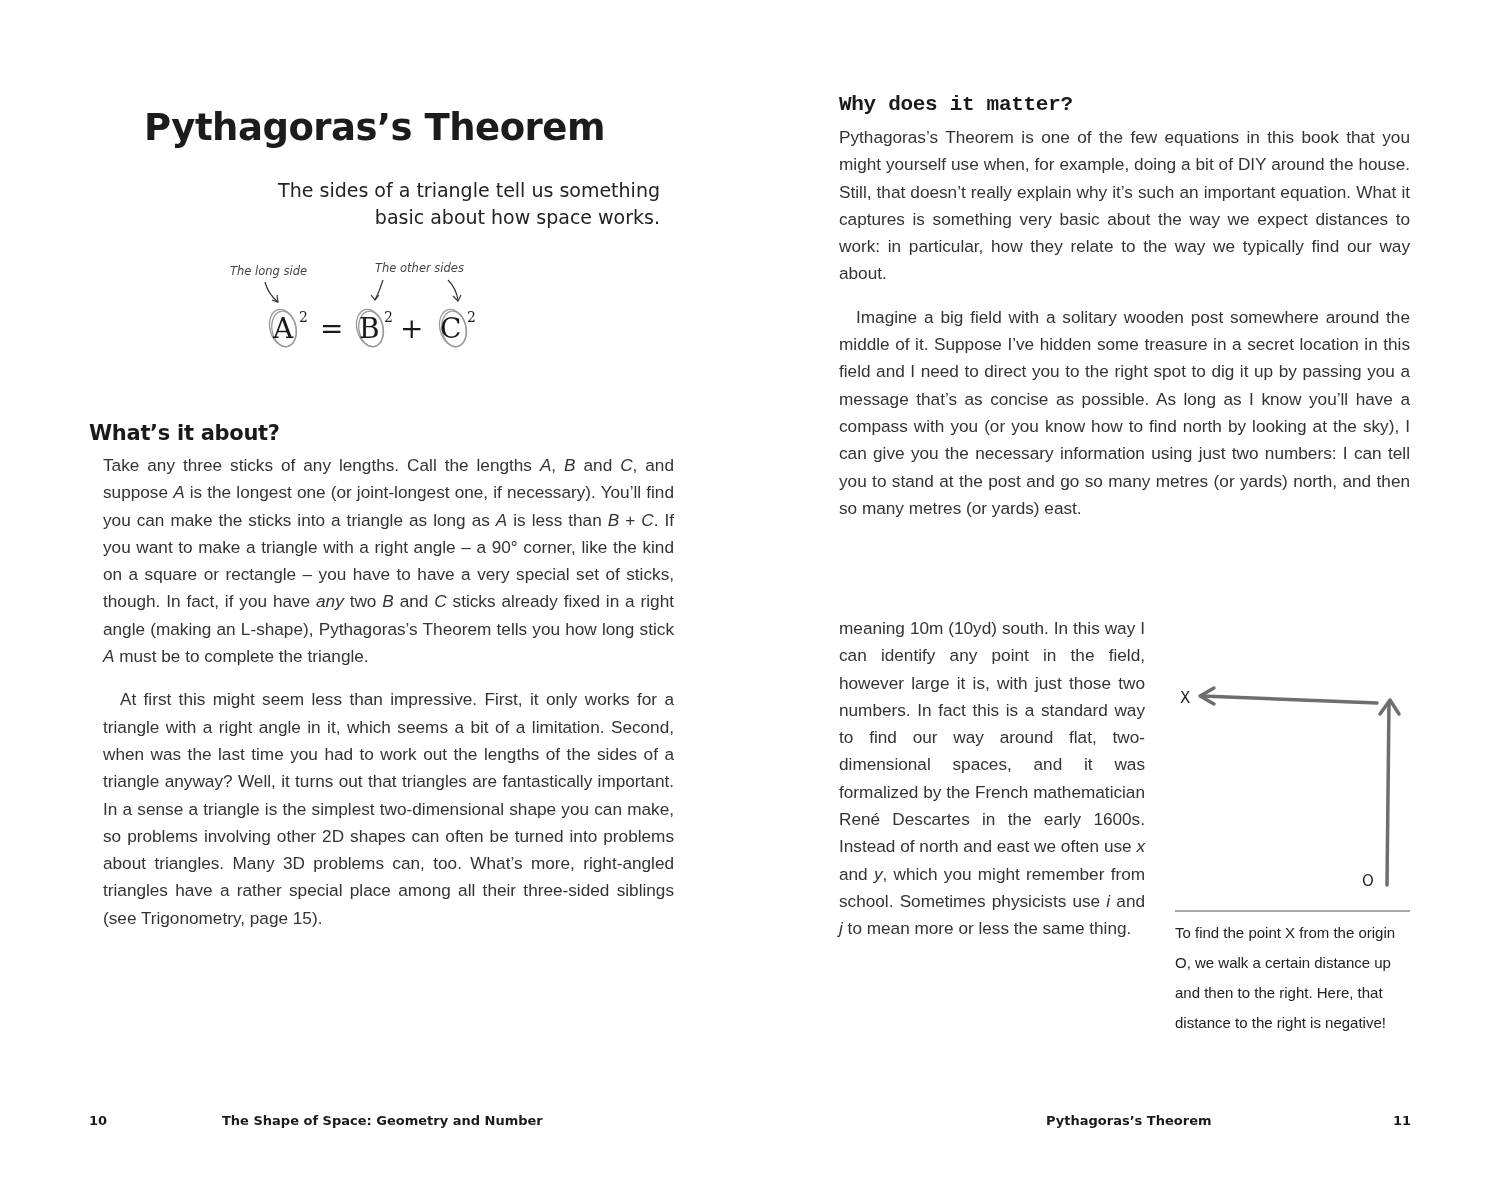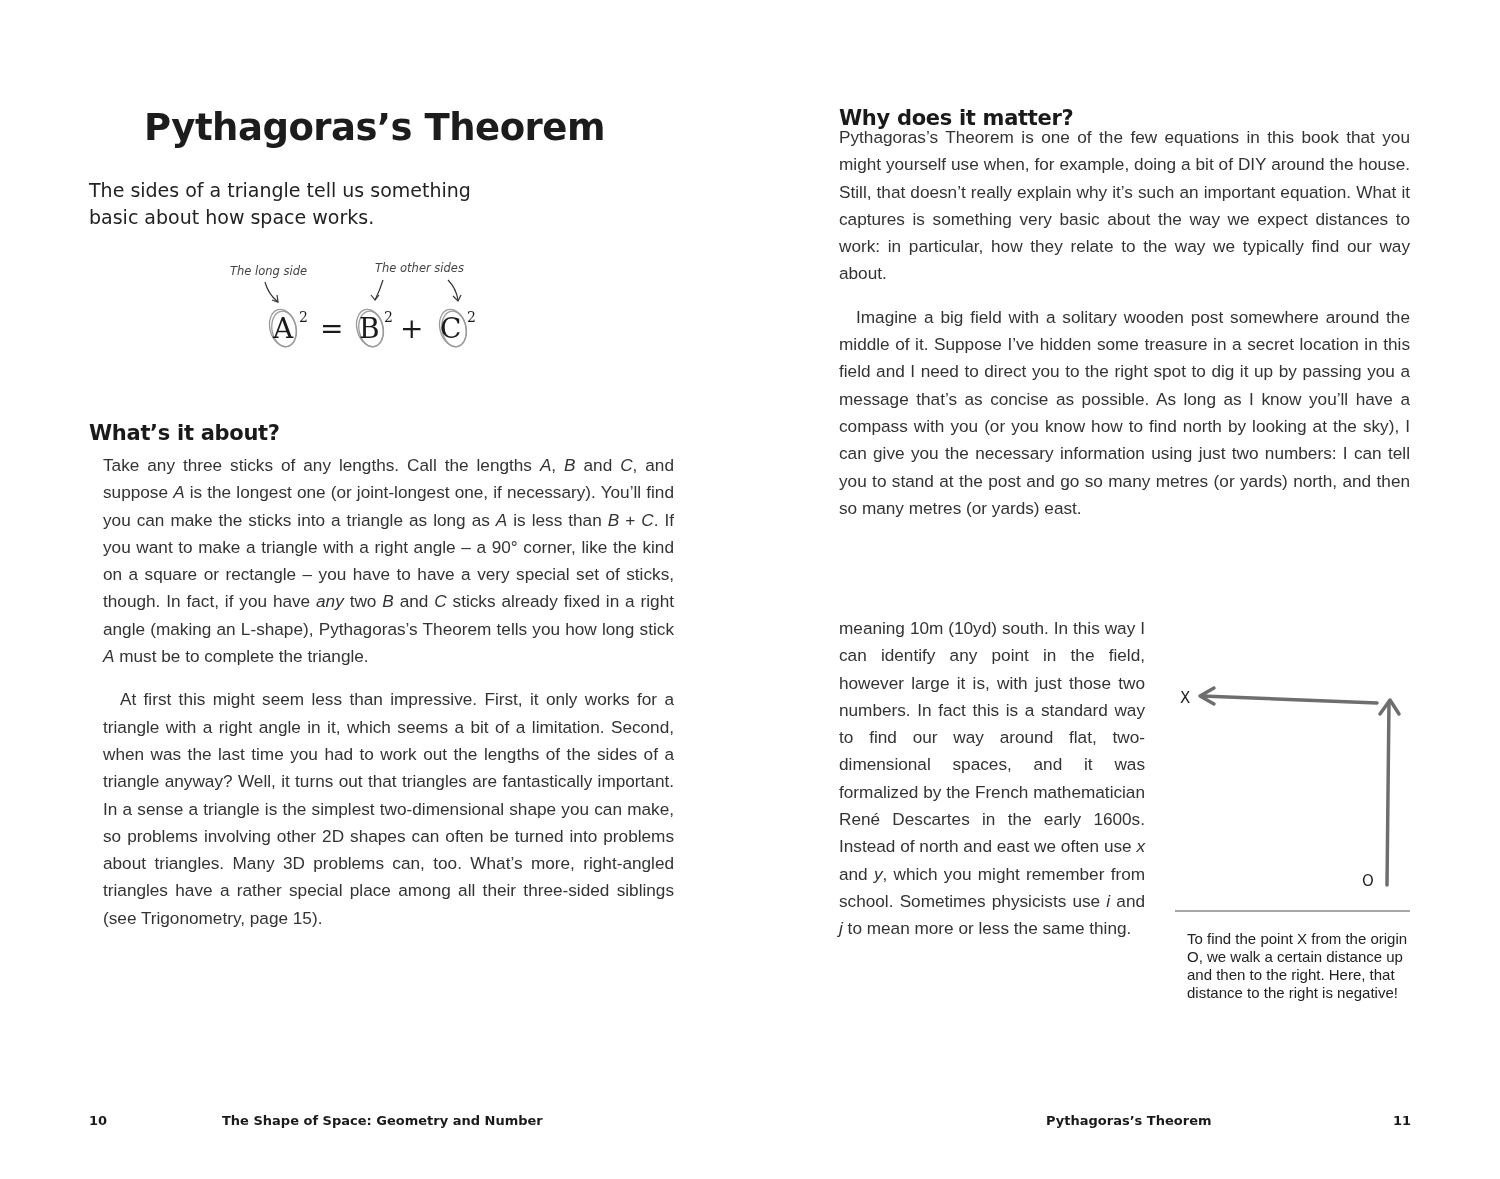--- a/index.html
+++ b/index.html
@@ -1,40 +1,40 @@
 <!DOCTYPE html>
 <html><head>
 <meta charset="utf-8">
 <style>
   html, body { margin: 0; padding: 0; background: #ffffff; }
   body { width: 1500px; height: 1179px; position: relative; overflow: hidden; color: #2a2a2a; font-family: "Liberation Sans", sans-serif; }
   .page { position: absolute; top: 0; height: 1179px; }
   .page-left { left: 0; width: 750px; }
 
   .title { position: absolute; left: 89px; width: 571px; top: 106px; text-align: center; font-family: "DejaVu Sans", sans-serif; font-weight: bold; font-size: 37px; color: #1c1c1c; letter-spacing: -0.5px; margin: 0; }
-  .subtitle { position: absolute; left: 89px; width: 571px; top: 177px; text-align: left; font-family: "DejaVu Sans", sans-serif; font-size: 19px; line-height: 27px; color: #222; margin: 0; }
+  .subtitle { position: absolute; left: 89px; width: 571px; top: 177px; text-align: right; font-family: "DejaVu Sans", sans-serif; font-size: 19px; line-height: 27px; color: #222; margin: 0; }
 
   .formula { position: absolute; left: 220px; top: 258px; width: 290px; height: 100px; }
   .formula svg { width: 290px; height: 100px; }
 
   .h2 { position: absolute; font-family: "DejaVu Sans", sans-serif; font-weight: bold; font-size: 21px; color: #1a1a1a; margin: 0; letter-spacing: -0.3px; }
   .h2-left { left: 89px; top: 421px; }
-  .h2-right { left: 839px; top: 106px; }
+  .h2-right { left: 839px; top: 93px; font-family: Liberation Mono, monospace; }
 
   .body-text { position: absolute; font-size: 17.2px; line-height: 27.3px; text-align: justify; color: #333; margin: 0; }
   .body-text p { margin: 0; }
   .body-text p.indent { text-indent: 17px; margin-top: 16px; }
   .col-left { left: 103px; top: 452px; width: 571px; }
   .col-right-top { left: 839px; top: 124px; width: 571px; }
   .col-right-narrow { left: 839px; top: 615px; width: 306px; }
 
   .diagram { position: absolute; left: 1170px; top: 680px; width: 245px; height: 215px; }
   .diagram svg { width: 245px; height: 215px; }
   .caption-rule { position: absolute; left: 1175px; top: 910px; width: 235px; height: 0; border-top: 2px solid #a8a8a8; }
-  .caption { position: absolute; left: 1175px; top: 918px; width: 235px; font-size: 15px; line-height: 18px; color: #222; margin: 12px; }
+  .caption { position: absolute; left: 1175px; top: 918px; width: 235px; font-size: 15px; line-height: 30px; color: #222; margin: 0; }
 
   .folio { position: absolute; top: 1113px; font-family: "DejaVu Sans", sans-serif; font-weight: bold; font-size: 13px; color: #1a1a1a; }
   .folio-num-left { left: 89px; }
   .folio-title-left { left: 222px; }
   .folio-title-right { left: 1046px; }
   .folio-num-right { left: 1393px; }
 
   i, em { font-style: italic; }
 </style>
 </head>

